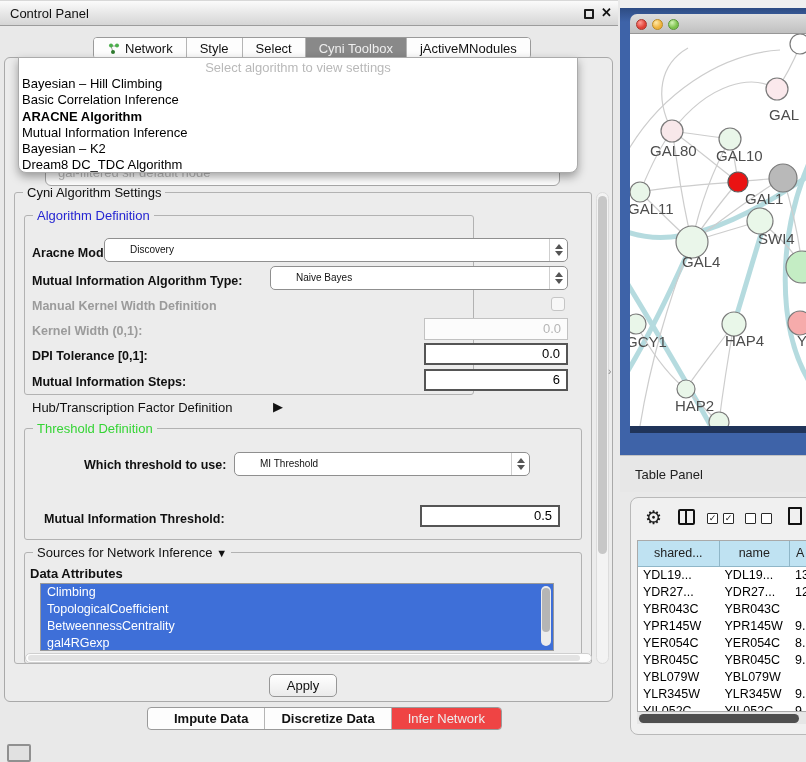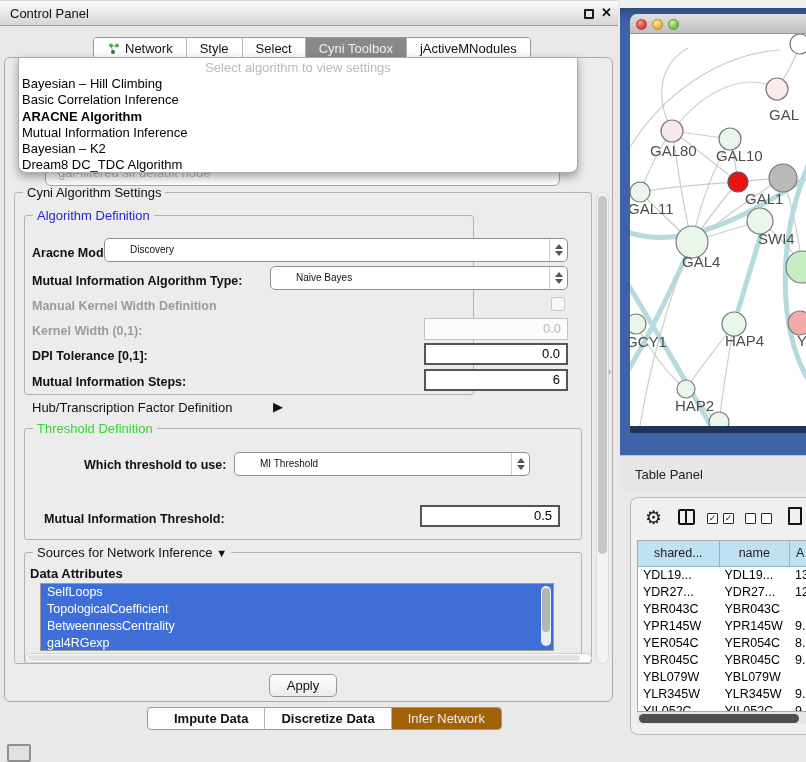--- a/index.html
+++ b/index.html
@@ -83,21 +83,21 @@
 
   .apply-btn { position:absolute; left:269px; top:674px; width:68px; height:23px;
     background:linear-gradient(#ffffff,#ebebeb); border:1px solid #979797; border-radius:5px;
     font-size:13px; color:#111; text-align:center; line-height:21px; }
 
   .bottom-tabbar { position:absolute; left:147px; top:707px; height:23px; display:flex;
     background:#fdfdfd; border:1px solid #9a9a9a; border-radius:4px; overflow:hidden;padding-left:10px; }
   .btab { padding:0 16px; font-size:13px; font-weight:bold; color:#111; line-height:21px;
     border-right:1px solid #b5b5b5; white-space:nowrap; background:#fdfdfd; }
   .btab:last-child { border-right:none; }
-  .btab.active { background:#a16207; color:#eeeeee; font-weight:normal; }
+  .btab.active { background:#ef4444; color:#eeeeee; font-weight:normal; }
 
   .mini-window-icon { position:absolute; left:7px; top:744px; width:24px; height:18px;
     border:2px solid #909090; border-radius:2px; background:#e1e1e1; }
   .split-arrow { position:absolute; left:608px; top:366px; font-size:10px; color:#8a8a8a; }
 
   
   .right-topstrip { position:absolute; left:620px; top:0; width:186px; height:8px; background:#f0f0f0; }
   .desktop-blue { position:absolute; left:620px; top:8px; width:186px; height:447px;
     background:linear-gradient(#2e4c83,#3e63a8 14px,#3e63a8); }
   .net-window { position:absolute; left:630px; top:14px; width:176px; height:419px; }
@@ -253,21 +253,21 @@
 
   <div class="group" style="left:24px; top:552px; width:558px; height:112px;">
     <span class="group-title t-black">
       <span>Sources for Network Inference</span>
       <span style="font-size:11px;">▼</span>
     </span>
   </div>
   <span class="lbl" style="left:30px; top:566px; font-size:13px;">Data Attributes</span>
 
   <div class="attr-list">
-    <div class="attr-item">SelfLoops</div>
+    <div class="attr-item">Climbing</div>
     <div class="attr-item">TopologicalCoefficient</div>
     <div class="attr-item">BetweennessCentrality</div>
     <div class="attr-item">gal4RGexp</div>
     <div class="attr-scroll">
         <div class="thumb"></div>
       </div>
   </div>
   <div class="hscroll">
       <div class="thumb"></div>
     </div>

